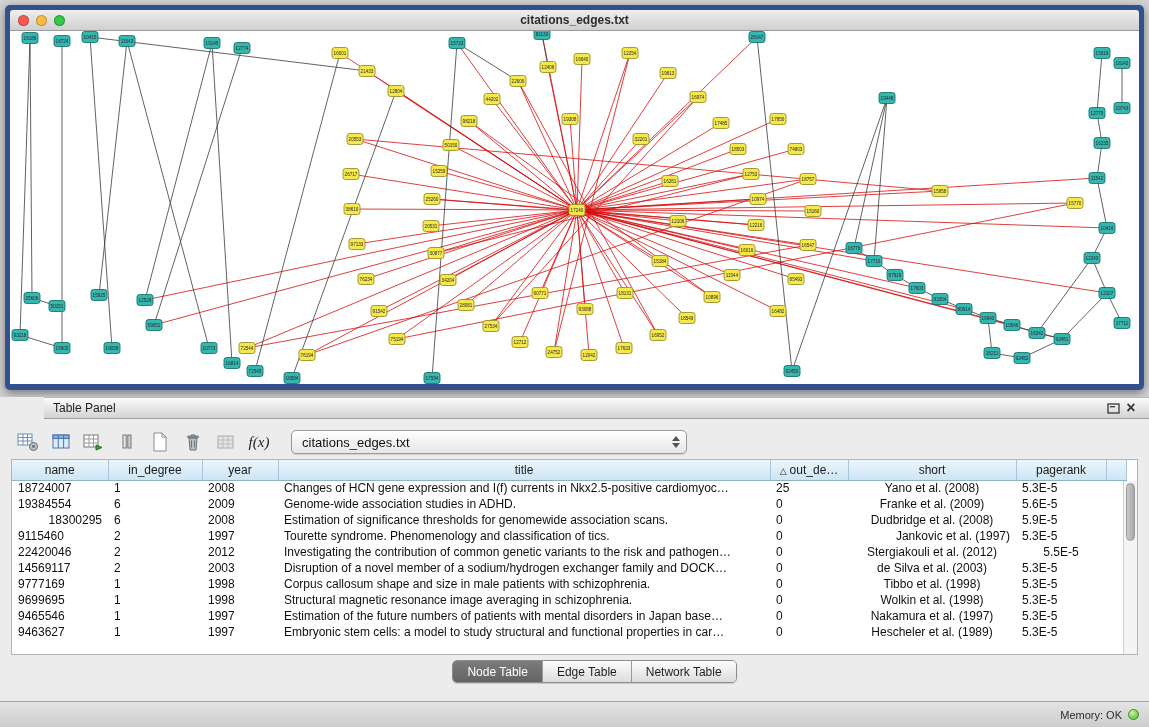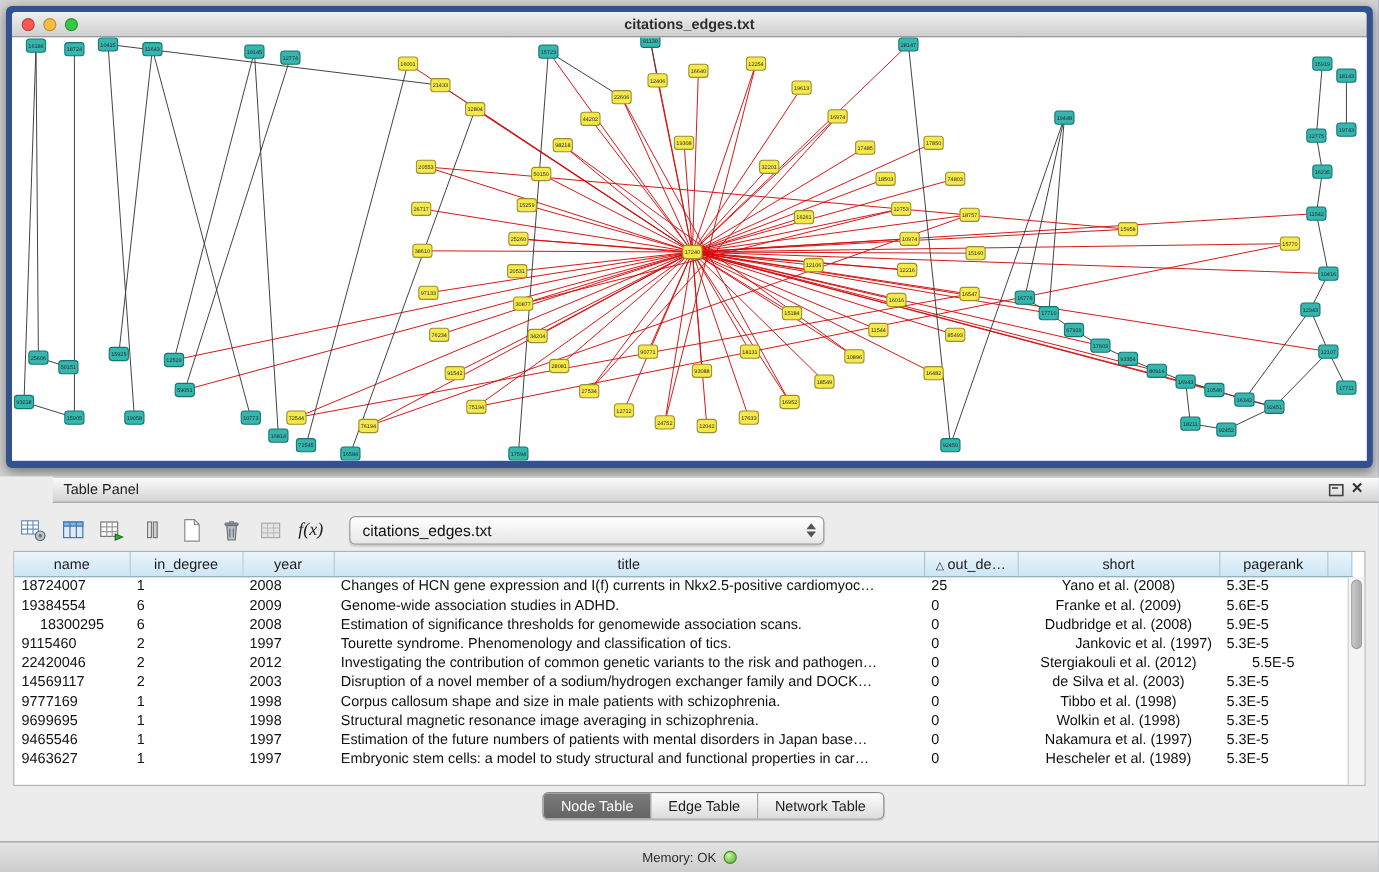--- a/index.html
+++ b/index.html
@@ -88,21 +88,21 @@
     box-shadow:0 1px 1px rgba(0,0,0,.15); }
   .tab{ height:21px; padding:0 14px; font-size:12px; border:none; cursor:pointer;
     background:linear-gradient(#fdfdfd,#dcdcdc); color:#1e1e1e; border-right:1px solid #9a9a9a; }
   .tab:last-child{ border-right:none; }
   .tab.active{ background:linear-gradient(#7c7c7c,#636363); color:#fff; }
 
   
   .status-bar{
     position:absolute; left:0; bottom:0; width:1149px; height:26px;
     background:linear-gradient(#e4e4e4,#cccccc); border-top:1px solid #a3a3a3;
-    display:flex; align-items:center; justify-content:center; padding:0 10px;
+    display:flex; align-items:center; justify-content:flex-end; padding:0 10px;
     font-size:11px; color:#2c2c2c;
   }
   .mem-dot{ width:11px; height:11px; border-radius:50%; margin-left:6px;
     background:radial-gradient(circle at 35% 30%, #c9f7a8, #53b02c); border:1px solid #3d8a1f; }
 </style>
 </head>
 <body>
 
 <div class="graph-window">
   <div class="titlebar">
@@ -784,21 +784,21 @@
             <td style="text-align: left;">19384554</td>
             <td style="text-align: left;">6</td>
             <td style="text-align: left;">2009</td>
             <td style="text-align: left;">Genome-wide association studies in ADHD.</td>
             <td style="text-align: left;">0</td>
             <td style="text-align: center;">Franke et al. (2009)</td>
             <td style="text-align: left;">5.6E-5</td>
             <td></td>
           </tr>
           <tr>
-            <td style="text-align: center;">18300295</td>
+            <td style="text-align: right;">18300295</td>
             <td style="text-align: left;">6</td>
             <td style="text-align: left;">2008</td>
             <td style="text-align: left;">Estimation of significance thresholds for genomewide association scans.</td>
             <td style="text-align: left;">0</td>
             <td style="text-align: center;">Dudbridge et al. (2008)</td>
             <td style="text-align: left;">5.9E-5</td>
             <td></td>
           </tr>
           <tr>
             <td style="text-align: left;">9115460</td>

